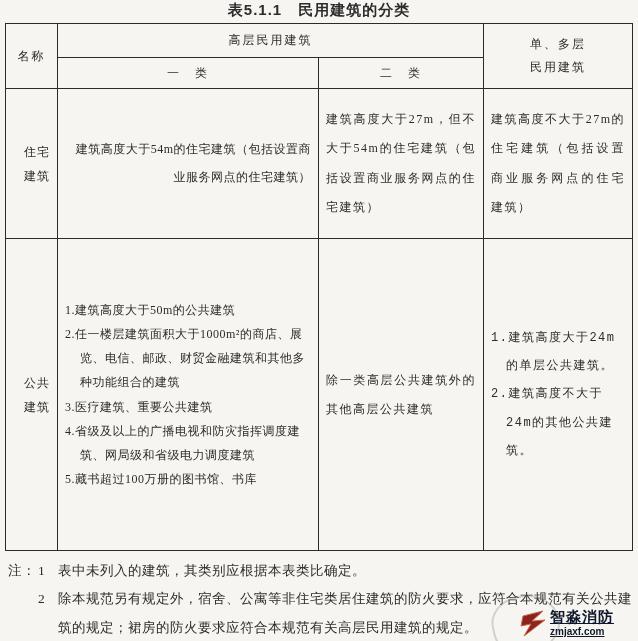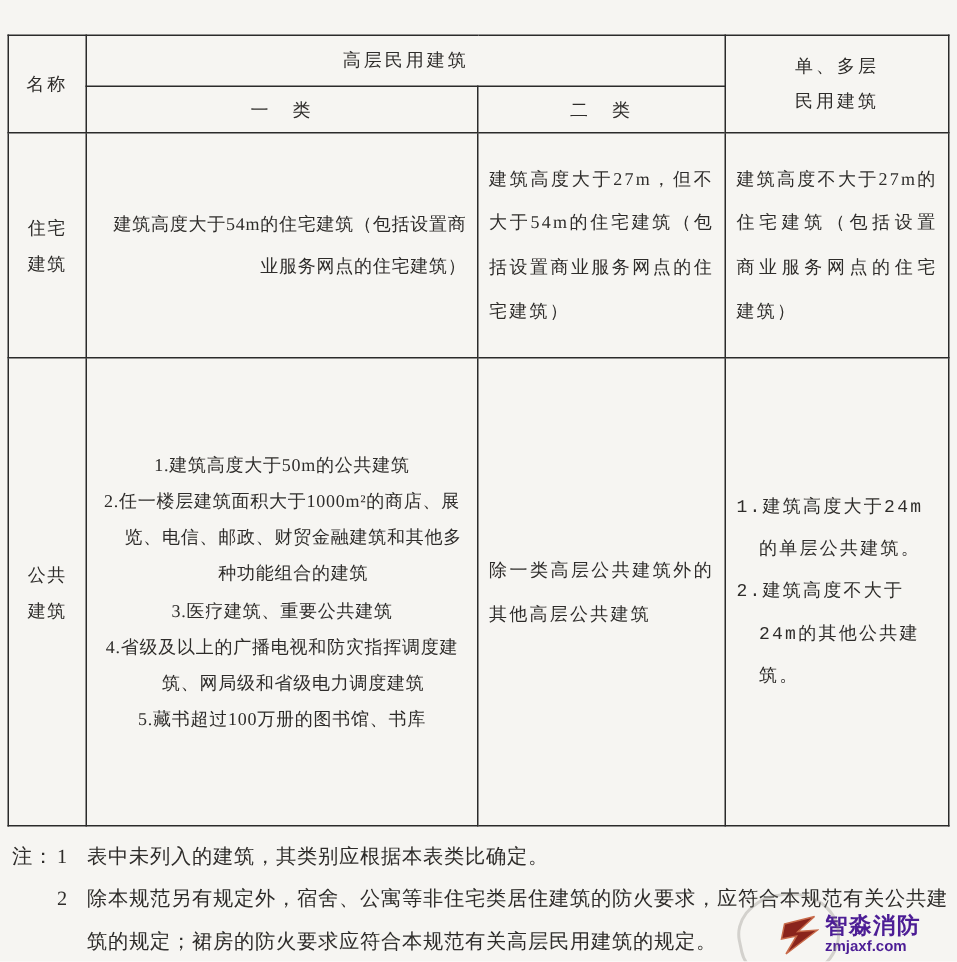--- a/index.html
+++ b/index.html
@@ -24,33 +24,32 @@
   }
   table.cls td{
     border:1.5px solid #2b2b2b;
     font-size:12px;
     padding:0 7px;
     vertical-align:middle;
   }
   td.hdr{text-align:center;letter-spacing:2px;padding:0 4px;}
   td.hdr .two-line{line-height:1.95;}
   td.name-cell{
-    text-align:center;letter-spacing:1px;line-height:2.0;
+    text-align:right;letter-spacing:1px;line-height:2.0;
     padding:0 10px;
   }
   td.res-c1{line-height:2.3;letter-spacing:0.5px;padding:0 9px;text-align:right;}
   td.res-c2,td.res-sm{
     line-height:2.45;letter-spacing:1.5px;
     text-align:justify;text-align-last:left;
     padding:2px 8px;
   }
   td.pub-c1{
     vertical-align:top;line-height:2.02;letter-spacing:0.5px;
     padding:5px 5px 2px 8px;
-    text-align:center;
   }
   td.pub-c2{
     vertical-align:top;line-height:2.35;letter-spacing:1.5px;
     padding:6px 8px 0 8px;text-align:justify;text-align-last:left;
   }
   td.pub-sm{
     vertical-align:top;line-height:2.35;letter-spacing:1.5px;
     padding:6px 6px 0 8px;
     font-family:Liberation Mono, monospace;
   }
@@ -59,41 +58,43 @@
     position:absolute;left:8px;top:557px;width:624px;
     font-size:13.5px;letter-spacing:0.5px;
   }
   .note{
     display:grid;grid-template-columns:30px 20px 1fr;
     line-height:2.1;
   }
   .note .num{text-align:left;}
   .watermark{
     position:absolute;right:24px;bottom:4px;
-    display:flex;align-items:flex-end;gap:4px;
-    color:#4c1d95;
+    display:flex;align-items:center;gap:4px;
+    color:#0f172a;
     font-family:"Liberation Sans","DejaVu Sans",sans-serif;
+    text-decoration:underline;
   }
   .wm-ghost{
     position:absolute;left:-28px;top:-14px;
     width:64px;height:54px;
     border:2px solid rgba(130,125,120,0.30);
     border-radius:50% 60% 55% 50%;
     transform:rotate(-12deg);
     pointer-events:none;
   }
   .wm-text{display:flex;flex-direction:column;line-height:1.1;}
   .wm-brand{font-size:15px;font-weight:bold;letter-spacing:1px;}
   .wm-url{font-size:10px;font-weight:bold;}
 </style>
 </head>
 <body>
 
 <div class="page">
 
+  <div class="doc-title">表5.1.1　民用建筑的分类</div>
 
   <table class="cls">
     <colgroup>
       <col style="width:52px">
       <col style="width:261px">
       <col style="width:165px">
       <col style="width:149px">
     </colgroup>
     <tbody>
       <tr style="height:34px">

